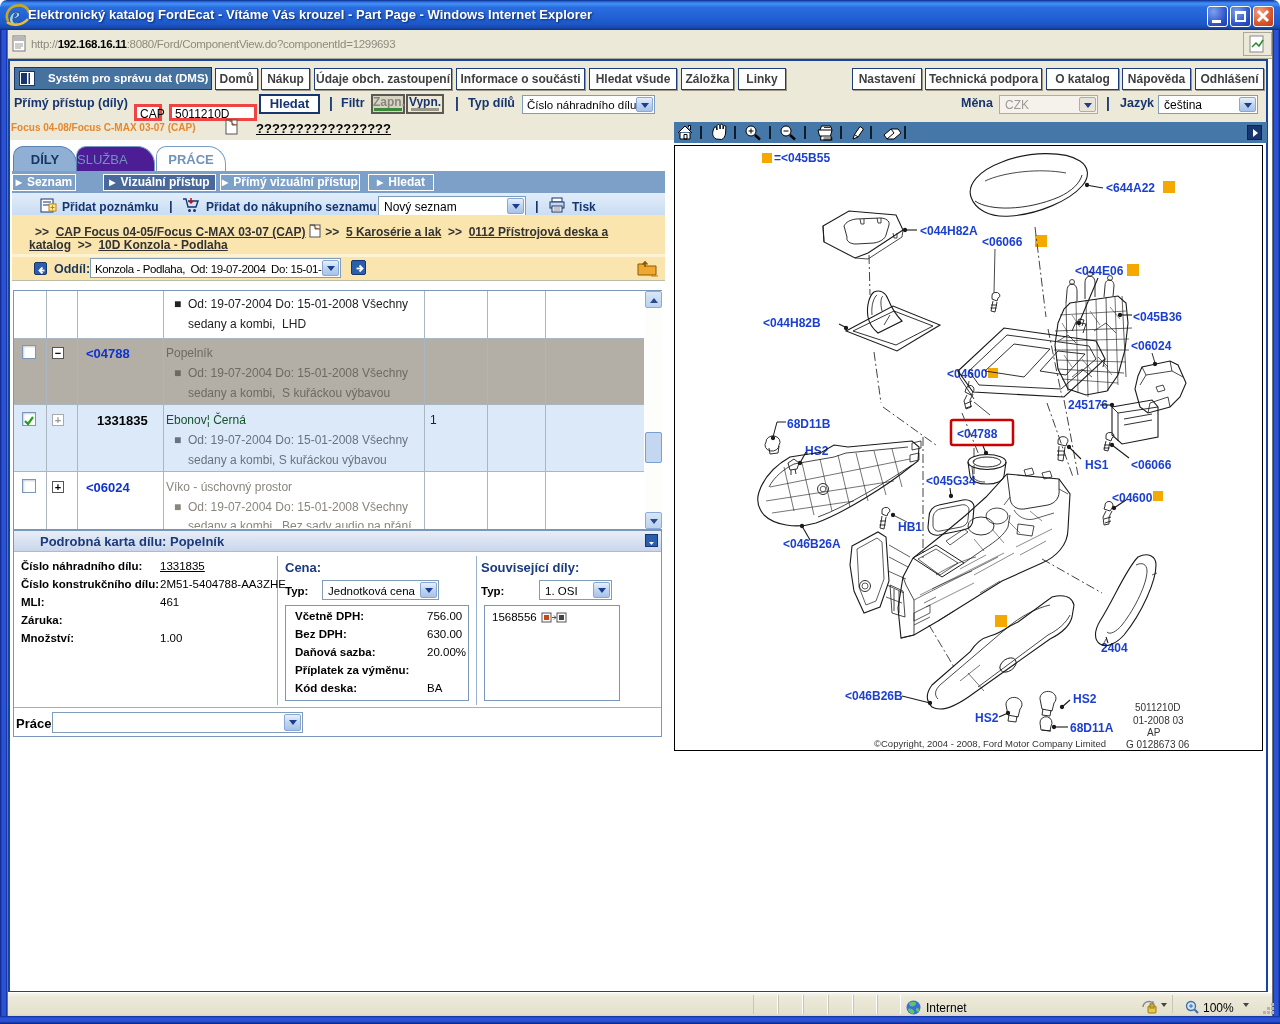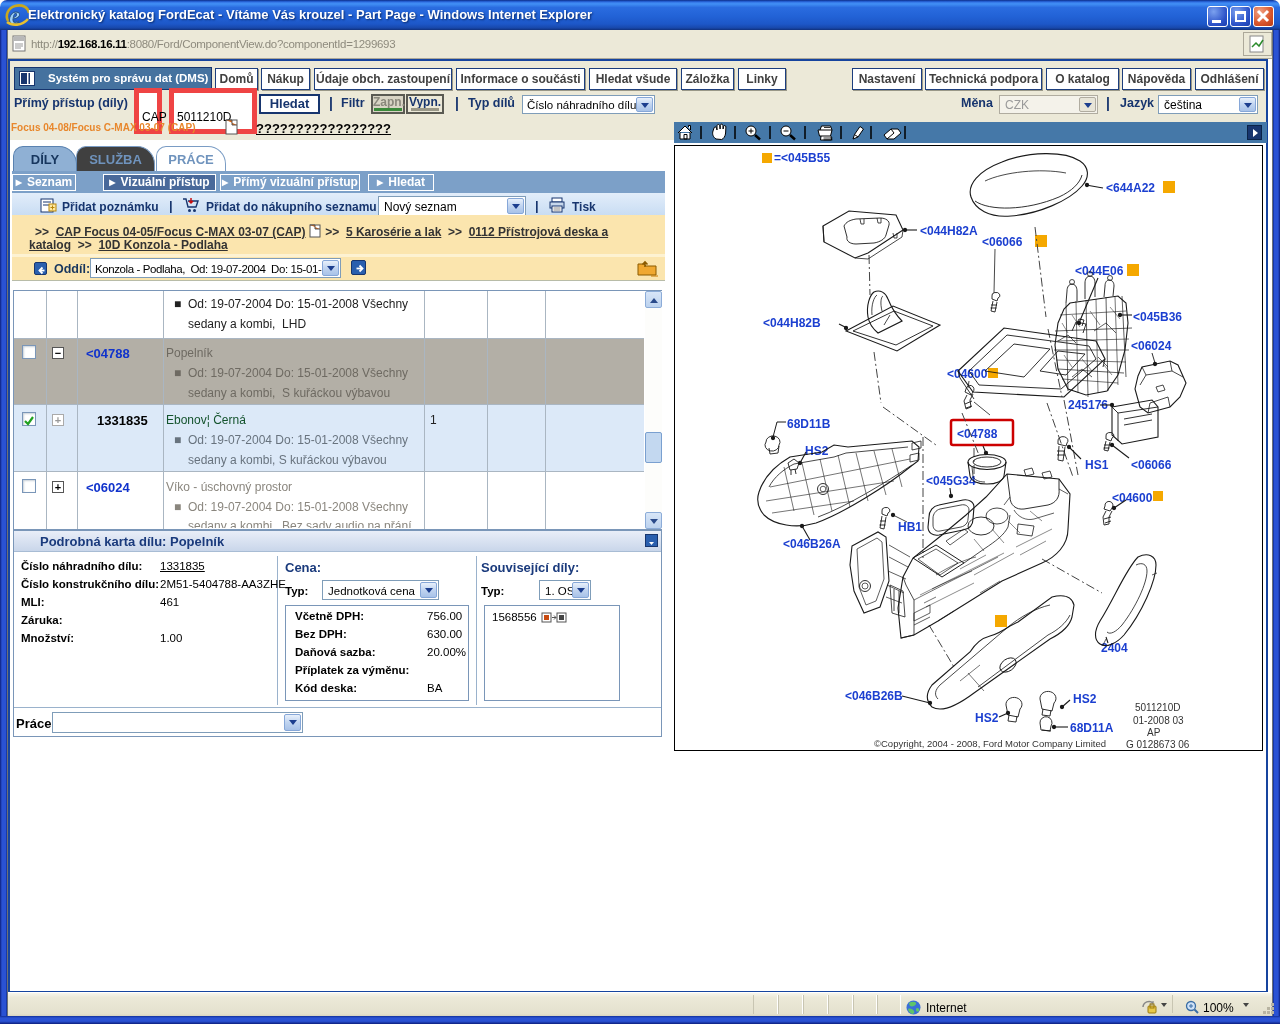--- a/index.html
+++ b/index.html
@@ -20,21 +20,21 @@
 #bl{left:0;top:30px;width:8px;height:987px;background:linear-gradient(90deg,#0c1f7c 0%,#2a52d4 25%,#2a52d4 70%,#11309a 85%,#7a7a72 95%,#fff 100%)}
 #br{left:1272px;top:30px;width:8px;height:987px;background:linear-gradient(270deg,#0c1f7c 0%,#2a52d4 25%,#2a52d4 70%,#11309a 85%,#7a7a72 95%,#fff 100%)}
 #bb{left:0;top:1016px;width:1280px;height:8px;background:linear-gradient(0deg,#0c1f7c 0%,#2a52d4 35%,#2a52d4 75%,#11309a 100%)}
 #statusbar{left:8px;top:992px;width:1264px;height:24px;background:linear-gradient(180deg,#f7f5ec 0%,#ece9d8 20%,#e4e1ce 90%,#d8d4c0 100%);border-top:1px solid #fff}
 
 #page{left:8px;top:59px;width:1260px;height:933px;background:#fff;border:2px solid #16449e;border-bottom:1px solid #16449e}
 #navarea{left:10px;top:61px;width:1256px;height:79px;background:#ece9d8}
 .navbtn{top:68px;height:22px;background:#fff;border:1px solid #1c3e7e;color:#404040;font-size:12px;font-weight:bold;text-align:center;line-height:20px;box-shadow:1px 1px 0 #9a9888;white-space:nowrap;overflow:hidden}
 #dmsbtn{left:14px;width:198px;top:67px;height:23px;background:#45729f;border:1px solid #17356e;color:#fff;font-size:11.5px;font-weight:bold;line-height:21px;text-align:left;padding-left:33px;white-space:nowrap;overflow:hidden}
 .nv2{color:#17356e;font-size:12.5px;font-weight:bold;top:96px;white-space:nowrap}
-.inp{top:88px;height:17px;border:5px solid #ef4444;background:#fff;font-size:12px;color:#000;padding:18px 3px;line-height:13px}
+.inp{top:104px;height:17px;border:3px solid #ef4444;background:#fff;font-size:12px;color:#000;padding:1px 3px;line-height:13px}
 .sel{border:1px solid #7f9db9;background:#fff;font-size:12px;color:#000;white-space:nowrap;overflow:hidden}
 .selarrow{position:absolute;right:1px;top:1px;width:17px;bottom:1px;background:linear-gradient(180deg,#e8f0fb,#c0d4f0 50%,#a8c2e8);border:1px solid #86a7d8;border-radius:2px}
 .selarrow:after{content:"";position:absolute;left:4px;top:5px;border-left:4px solid transparent;border-right:4px solid transparent;border-top:5px solid #1c3e8e}
 .sep2{color:#17356e;font-size:14px;font-weight:bold;top:95px}
 
 .subbtn{top:174px;height:17px;border:1px solid #fff;color:#fff;font-size:12px;font-weight:bold;text-align:center;line-height:15px;white-space:nowrap;overflow:hidden}
 .bc{font-size:12px;font-weight:bold;color:#333;white-space:nowrap}
 .subbtn:before{content:"▶";font-size:8px;margin-right:5px;position:relative;top:-1px}
 .sba{background:#49699a}
 .tbtxt{top:200px;font-size:12px;font-weight:bold;color:#17356e;white-space:nowrap}
@@ -166,21 +166,21 @@
 <div class="abs nv2" style="left:1120px">Jazyk</div>
 <div class="abs sel" style="left:1158px;top:95px;width:100px;height:19px;padding:2px 0 0 5px">čeština<div class="selarrow"></div></div>
 
 <div class="abs" style="left:11px;top:122px;font-size:10px;font-weight:bold;color:#e8872c;white-space:nowrap">Focus 04-08/Focus C-MAX 03-07 (CAP)</div>
 <svg class="abs" style="left:225px;top:119px" width="15" height="16" viewBox="0 0 15 16">
     <rect x="1" y="1" width="11" height="14" fill="#fff" stroke="#555"></rect>
     <path d="M1 1 h6 v5 h5" fill="#e86a10" stroke="#555"></path>
   </svg>
 <div class="abs" style="left:256px;top:121px;font-size:13px;font-weight:bold;color:#000;text-decoration:underline">?????????????????</div>
 
-<div class="abs" style="left:76px;top:146px;width:79px;height:26px;background:#404040;border:1px solid #7a9cc4;border-bottom:none;border-radius:10px 18px 0 0;color:#6f93bd;font-size:13px;font-weight:bold;text-align:center;line-height:26px">SLUŽBA</div>
+<div class="abs" style="left:76px;top:146px;width:79px;height:26px;background:#4c1d95;border:1px solid #7a9cc4;border-bottom:none;border-radius:10px 18px 0 0;color:#6f93bd;font-size:13px;font-weight:normal;text-align:left;line-height:26px">SLUŽBA</div>
 <div class="abs" style="left:156px;top:146px;width:70px;height:26px;background:#fff;border:1px solid #7a9cc4;border-bottom:none;border-radius:10px 18px 0 0;color:#6f93bd;font-size:13px;font-weight:bold;text-align:center;line-height:26px">PRÁCE</div>
 <div class="abs" style="left:13px;top:146px;width:64px;height:26px;background:#8fb0d4;border:1px solid #5a82b0;border-bottom:none;border-radius:10px 18px 0 0;color:#17365e;font-size:13px;font-weight:bold;text-align:center;line-height:26px">DÍLY</div>
 
 <div class="abs" style="left:12px;top:171px;width:653px;height:22px;background:#7ca0c8"></div>
 <div class="abs subbtn" style="left:12px;width:64px">Seznam</div>
 <div class="abs subbtn sba" style="left:103px;width:113px">Vizuální přístup</div>
 <div class="abs subbtn" style="left:220px;width:140px">Přímý vizuální přístup</div>
 <div class="abs subbtn" style="left:368px;width:66px">Hledat</div>
 
 <div class="abs" style="left:12px;top:193px;width:653px;height:22px;background:linear-gradient(180deg,#e2edfa,#c9ddf3)"></div>
@@ -316,21 +316,21 @@
 <div class="abs dl" style="left:295px;top:628px">Bez DPH:</div>
 <div class="abs dv" style="left:427px;top:628px">630.00</div>
 <div class="abs dl" style="left:295px;top:646px">Daňová sazba:</div>
 <div class="abs dv" style="left:427px;top:646px">20.00%</div>
 <div class="abs dl" style="left:295px;top:664px">Příplatek za výměnu:</div>
 <div class="abs dl" style="left:295px;top:682px">Kód deska:</div>
 <div class="abs dv" style="left:427px;top:682px">BA</div>
 
 <div class="abs" style="left:481px;top:560px;font-size:13px;font-weight:bold;color:#1a3a7c">Související díly:</div>
 <div class="abs dl" style="left:481px;top:585px">Typ:</div>
-<div class="abs sel" style="left:539px;top:580px;width:52px;height:20px;padding:4px 12px 0 5px;font-size:11.5px">1. OSI<div class="selarrow"></div></div>
+<div class="abs sel" style="left:539px;top:580px;width:73px;height:20px;padding:4px 12px 0 5px;font-size:11.5px">1. OSI<div class="selarrow"></div></div>
 <div class="abs" style="left:484px;top:605px;width:136px;height:96px;border:1px solid #7a96b8"></div>
 <div class="abs dv" style="left:492px;top:611px">1568556</div>
 <svg class="abs" style="left:541px;top:612px" width="26" height="11" viewBox="0 0 26 11">
     <rect x="1" y="1" width="9" height="9" fill="#fff" stroke="#555"></rect>
     <rect x="3" y="3" width="5" height="5" fill="#c84a10"></rect>
     <path d="M11 5.5 h4 m-2 -2 l2 2 -2 2" stroke="#555" fill="none"></path>
     <rect x="16" y="1" width="9" height="9" fill="#fff" stroke="#555"></rect>
     <rect x="18" y="3" width="5" height="5" fill="#444"></rect>
   </svg>
 

